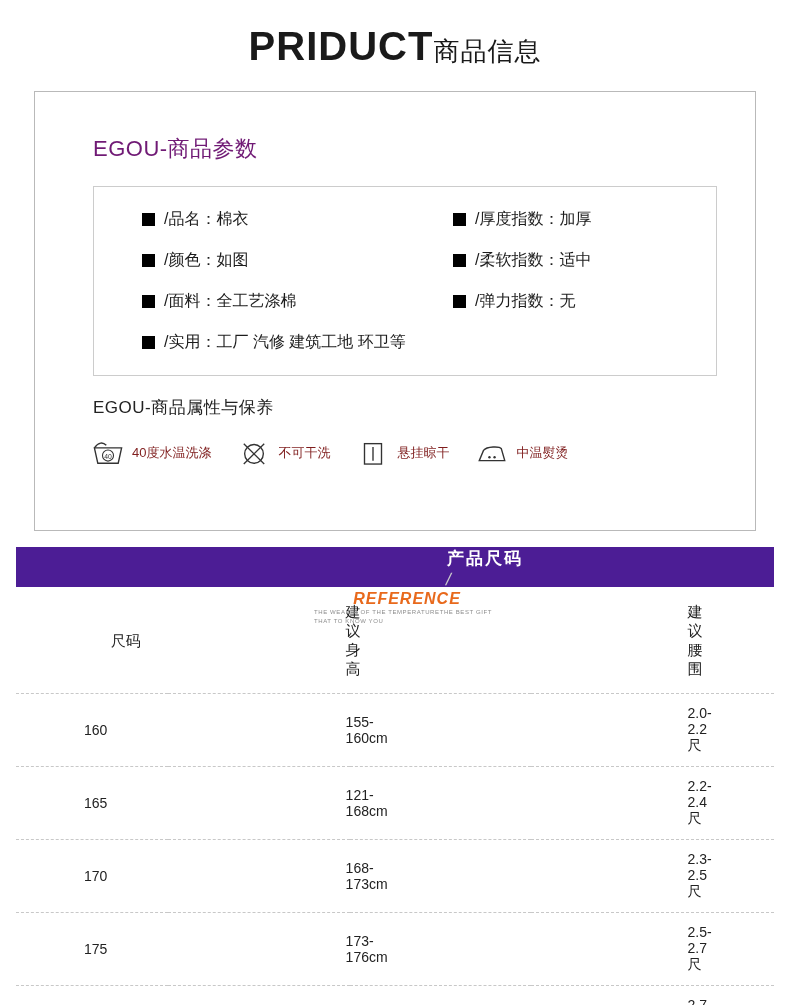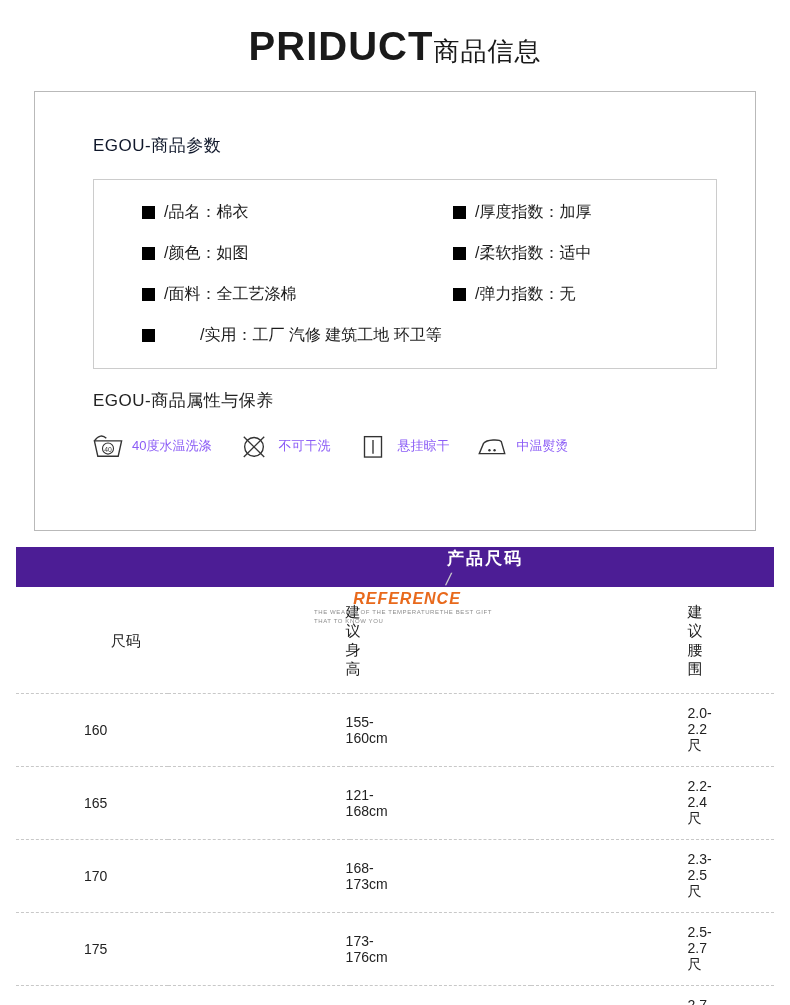--- a/index.html
+++ b/index.html
@@ -43,22 +43,22 @@
 
   
   .info-panel {
     margin: 14px 34px 0 34px;
     border: 1px solid #b9b9b9;
     height: 440px;
     box-sizing: border-box;
     position: relative;
   }
   .panel-title {
-    font-size: 17px;
-    color: #0f172a;
+    font-size: 22px;
+    color: #701a75;
     margin: 42px 0 0 58px;
     letter-spacing: 0.5px;
   }
   .params-box {
     margin: 22px 38px 0 58px;
     border: 1px solid #cccccc;
     padding: 22px 0 22px 0;
     box-sizing: border-box;
   }
   .params-grid {
@@ -68,21 +68,20 @@
   }
   .param-item {
     display: flex;
     align-items: center;
     font-size: 16px;
     padding-left: 48px;
     color: #1c1c1c;
   }
   .param-item.wide {
     grid-column: 1 / span 2;
-    gap: 36px;
   }
   .bullet {
     width: 13px;
     height: 13px;
     background: #000;
     display: inline-block;
     margin-right: 9px;
     flex: none;
   }
   .param-text {
@@ -100,21 +99,21 @@
   .care-row {
     display: flex;
     align-items: center;
     margin: 20px 0 0 56px;
     gap: 26px;
   }
   .care-item {
     display: flex;
     align-items: center;
     font-size: 13px;
-    color: #8b5cf6;
+    color: #7f1d1d;
   }
   .care-item .care-label {
     margin-left: 7px;
     white-space: nowrap;
   }
   .care-icon {
     width: 34px;
     height: 28px;
     flex: none;
   }

